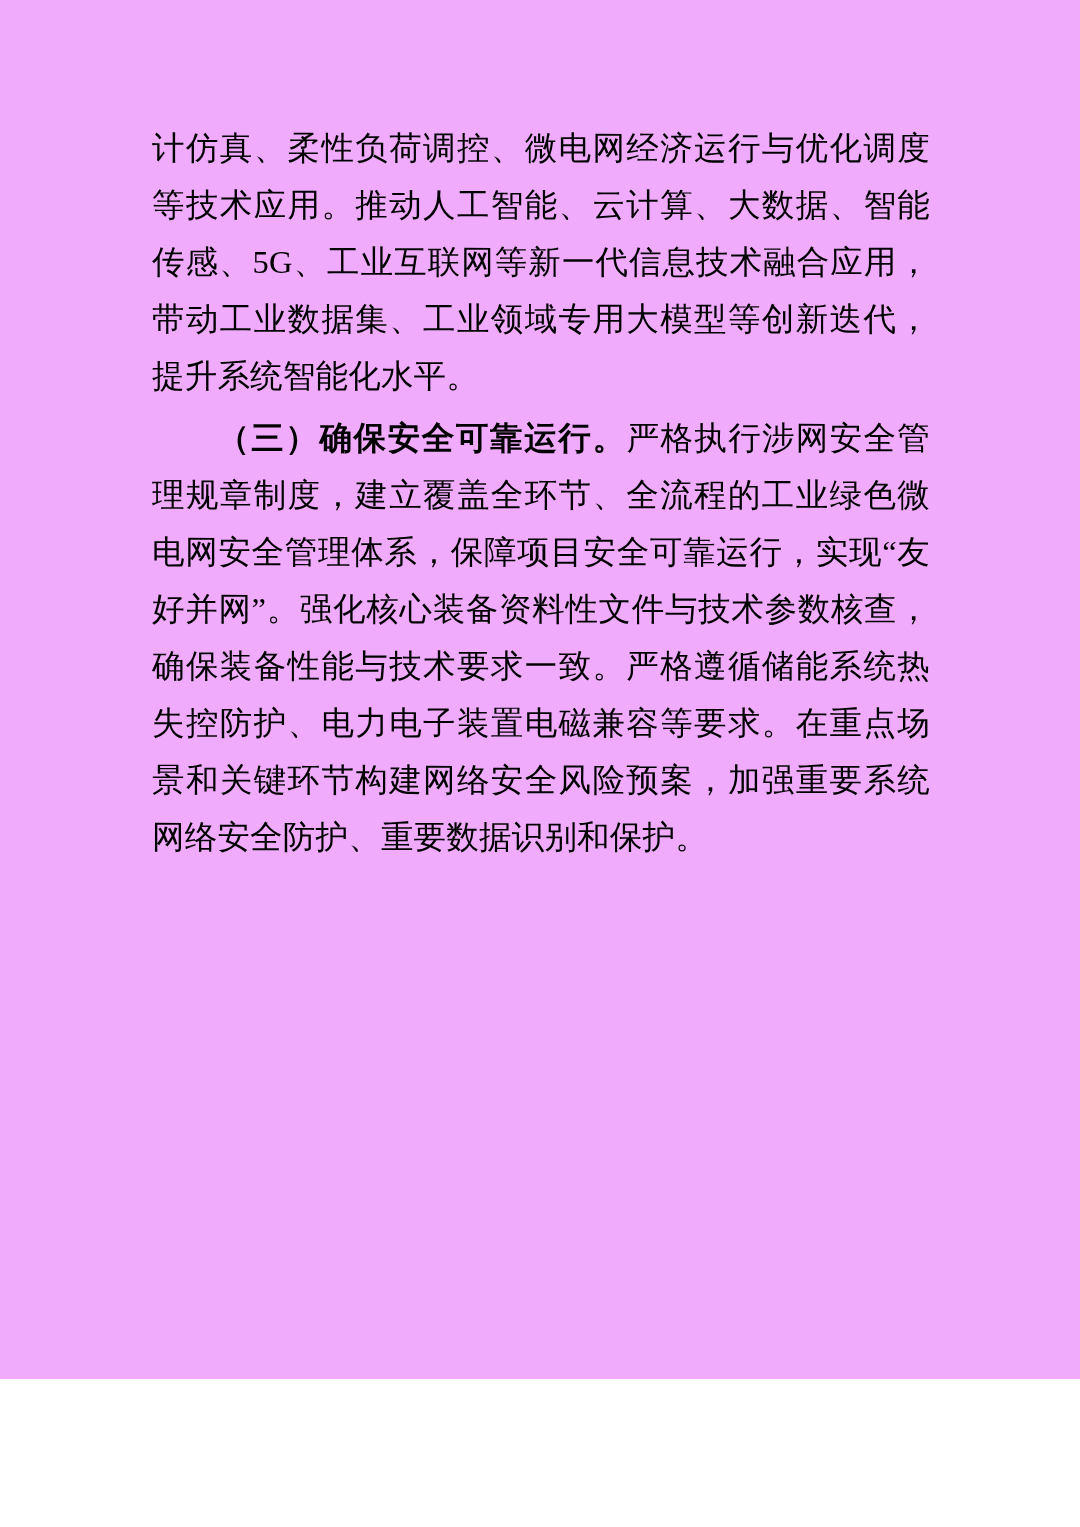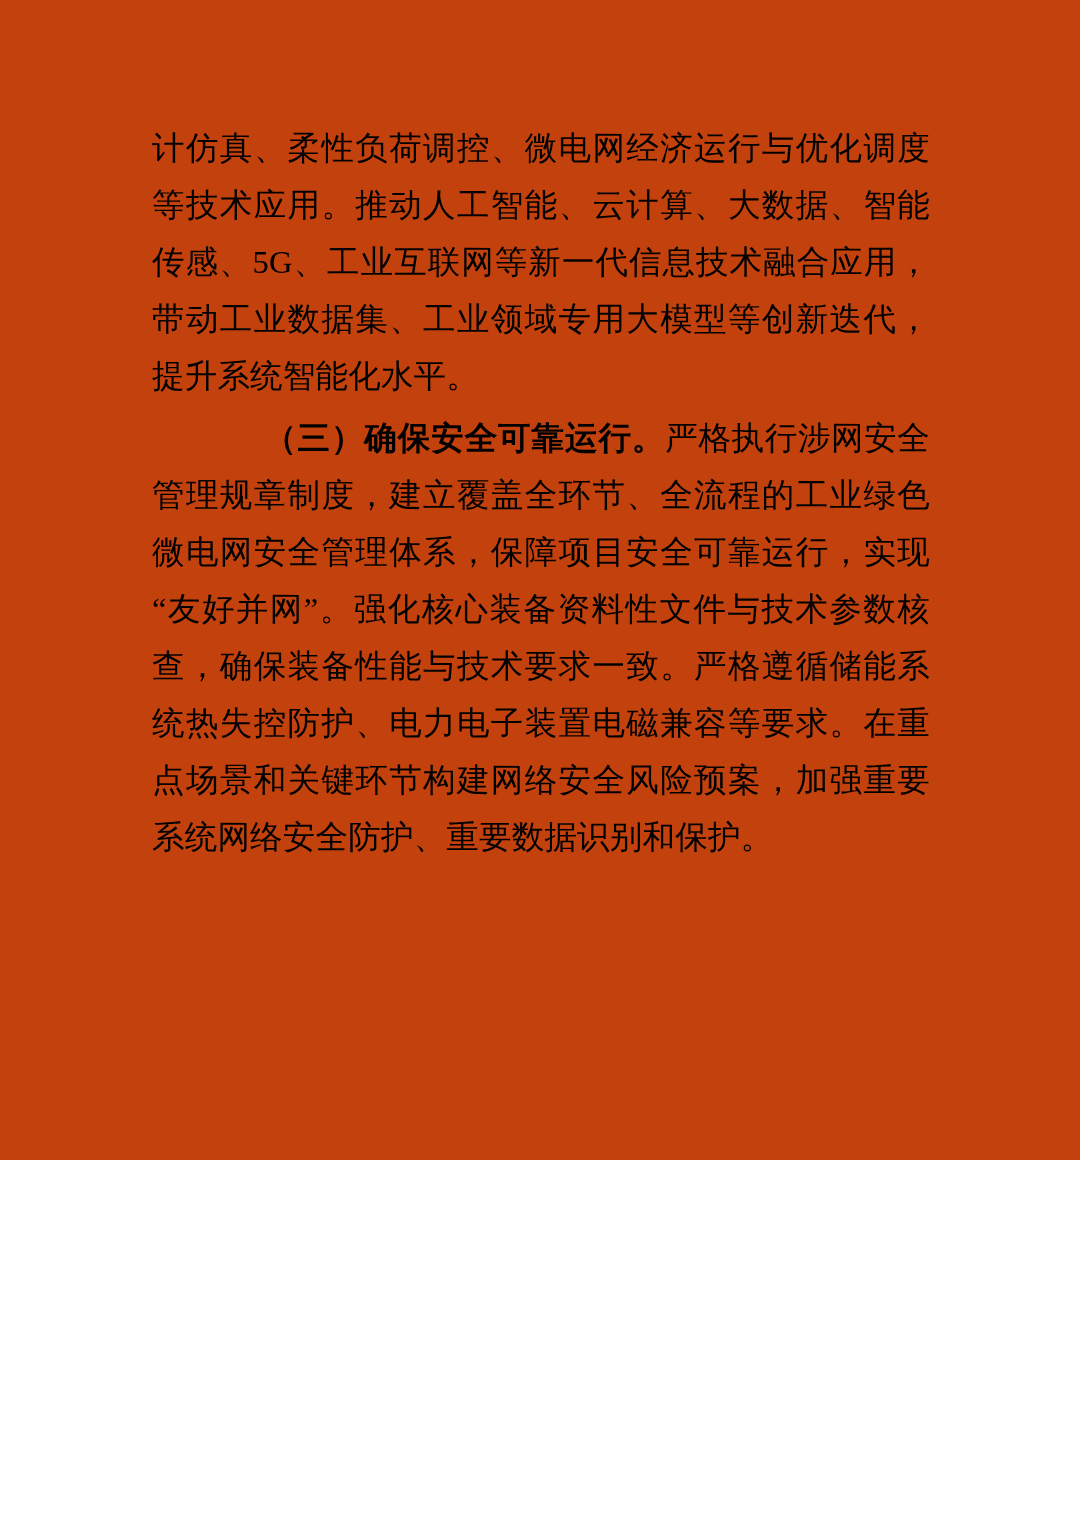--- a/index.html
+++ b/index.html
@@ -3,22 +3,22 @@
 <meta charset="utf-8">
 <style>
   html, body {
     margin: 0;
     padding: 0;
     background: #ffffff;
   }
   .page {
     position: relative;
     width: 1080px;
-    height: 1160px;
-    background: #c2410c;
+    height: 1379px;
+    background: #f0abfc;
     box-sizing: border-box;
     font-family: "Liberation Serif", "DejaVu Serif", serif;
     color: #000000;
     overflow: hidden;
   }
   .content {
     position: absolute;
     left: 152px;
     top: 120px;
     width: 778px;
@@ -34,21 +34,20 @@
   .para + .para {
     margin-top: 4px;
   }
   .indent {
     text-indent: 2em;
   }
   .hd {
     font-weight: bold;
     font-family: "DejaVu Serif", "Liberation Serif", serif;
     letter-spacing: 0.5px;
-    margin-left: 47px;
   }
   .page-number {
     position: absolute;
     left: 0;
     right: 0;
     top: 1424px;
     text-align: center;
     font-size: 26px;
     font-family: "Liberation Serif", "DejaVu Serif", serif;
     color: #000;

